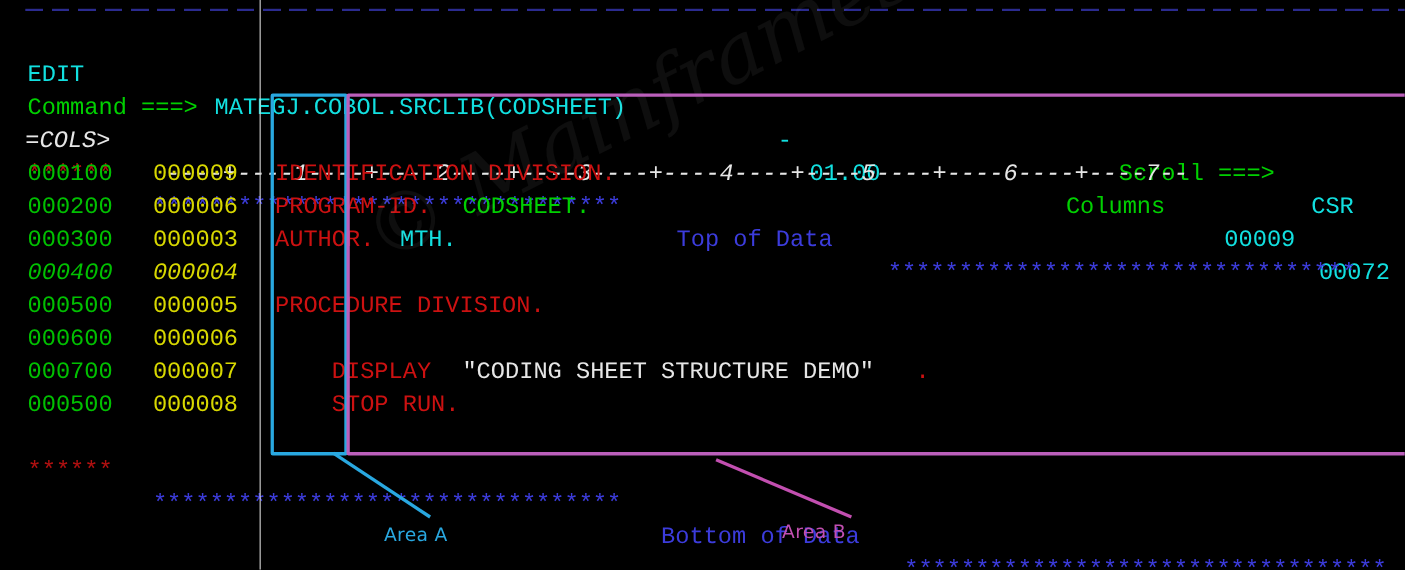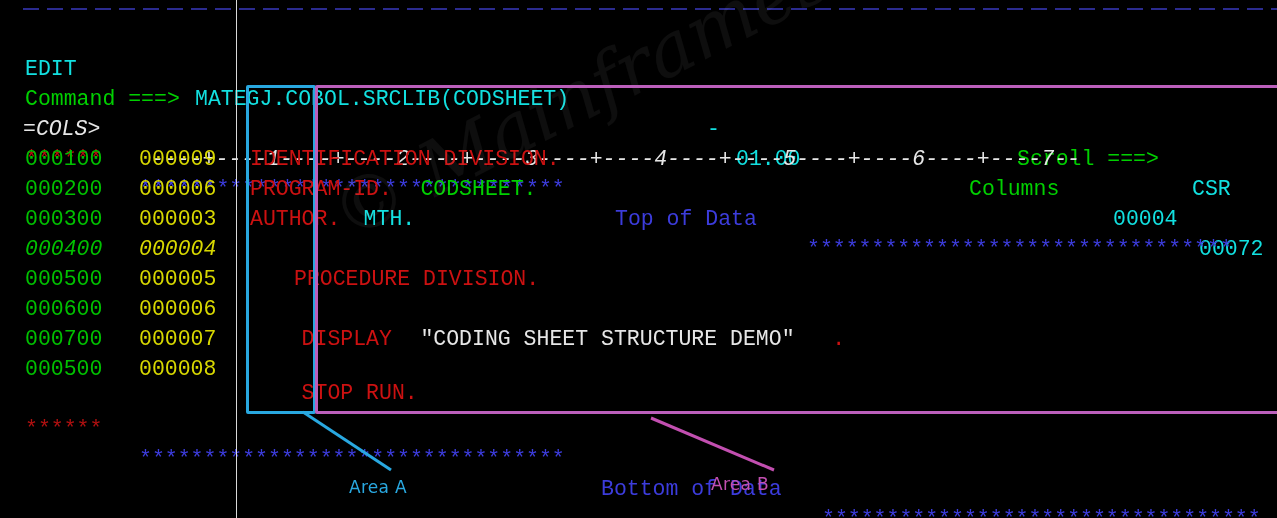--- a/index.html
+++ b/index.html
@@ -74,21 +74,21 @@
 <div id="screen">
 
   <div class="topdash"></div>
 
   <div class="trow" style="top:24px;">
     <span class="tseg c-cyan" style="position:absolute;left:8px;">EDIT</span>
     <span class="tseg c-cyan" style="position:absolute;left:178px;">MATEGJ.COBOL.SRCLIB(CODSHEET)</span>
     <span class="tseg c-cyan" style="position:absolute;left:690px;">-</span>
     <span class="tseg c-cyan" style="position:absolute;left:719px;">01.00</span>
     <span class="tseg c-green" style="position:absolute;left:952px;">Columns</span>
-    <span class="tseg c-cyan" style="position:absolute;left:1096px;">00004</span>
+    <span class="tseg c-cyan" style="position:absolute;left:1096px;">00009</span>
     <span class="tseg c-cyan" style="position:absolute;left:1182px;">00072</span>
   </div>
 
   <div class="trow" style="top:54px;">
     <span class="tseg c-green" style="position:absolute;left:8px;">Command ===&gt;</span>
     <span class="tseg c-white" style="position:absolute;left:220px;width:700px;display:inline-block;"></span>
     <span class="tseg c-green" style="position:absolute;left:1000px;">Scroll ===&gt;</span>
     <span class="tseg c-cyan" style="position:absolute;left:1175px;text-align:center;">CSR</span>
   </div>
 
@@ -102,24 +102,24 @@
     <span class="tseg c-blue" style="position:absolute;left:122px;">*********************************</span>
     <span class="tseg c-blue" style="position:absolute;left:598px;">Top of Data</span>
     <span class="tseg c-blue" style="position:absolute;left:790px;">*********************************</span>
   </div>
 
   <div id="code-lines">
       <div class="trow" style="top: 144px;"><span class="tseg c-dgreen" style="position: absolute; left: 8px;">000100</span><span class="tseg c-yellow" style="position: absolute; left: 122px;">000009</span><span class="tseg c-red" style="position: absolute; left: 233px;">IDENTIFICATION DIVISION.</span></div>
       <div class="trow" style="top: 174px;"><span class="tseg c-dgreen" style="position: absolute; left: 8px;">000200</span><span class="tseg c-yellow" style="position: absolute; left: 122px;">000006</span><span class="tseg c-red" style="position: absolute; left: 233px;">PROGRAM-ID. </span><span class="tseg c-green" style="position: absolute; left: 403.4px;">CODSHEET.</span></div>
       <div class="trow" style="top: 204px;"><span class="tseg c-dgreen" style="position: absolute; left: 8px;">000300</span><span class="tseg c-yellow" style="position: absolute; left: 122px;">000003</span><span class="tseg c-red" style="position: absolute; left: 233px; text-align: right;">AUTHOR. </span><span class="tseg c-cyan" style="position: absolute; left: 346.6px;">MTH.</span></div>
       <div class="trow" style="top: 234px; font-style: italic;"><span class="tseg c-dgreen" style="position: absolute; left: 8px;">000400</span><span class="tseg c-yellow" style="position: absolute; left: 122px; text-align: right;">000004</span></div>
-      <div class="trow" style="top: 264px;"><span class="tseg c-dgreen" style="position: absolute; left: 8px;">000500</span><span class="tseg c-yellow" style="position: absolute; left: 122px;">000005</span><span class="tseg c-red" style="position: absolute; left: 233px; margin-left: 44px;">PROCEDURE DIVISION.</span></div>
+      <div class="trow" style="top: 264px;"><span class="tseg c-dgreen" style="position: absolute; left: 8px;">000500</span><span class="tseg c-yellow" style="position: absolute; left: 122px;">000005</span><span class="tseg c-red" style="position: absolute; left: 233px;">PROCEDURE DIVISION.</span></div>
       <div class="trow" style="top: 294px;"><span class="tseg c-dgreen" style="position: absolute; left: 8px;">000600</span><span class="tseg c-yellow" style="position: absolute; left: 122px;">000006</span></div>
       <div class="trow" style="top: 324px;"><span class="tseg c-dgreen" style="position: absolute; left: 8px;">000700</span><span class="tseg c-yellow" style="position: absolute; left: 122px;">000007</span><span class="tseg c-red" style="position: absolute; left: 233px;">    DISPLAY </span><span class="tseg c-white" style="position: absolute; left: 403.4px;">"CODING SHEET STRUCTURE DEMO"</span><span class="tseg c-red" style="position: absolute; left: 815.2px;">.</span></div>
-      <div class="trow" style="top: 354px;"><span class="tseg c-dgreen" style="position: absolute; left: 8px;">000500</span><span class="tseg c-yellow" style="position: absolute; left: 122px;">000008</span><span class="tseg c-red" style="position: absolute; left: 233px; margin-top: 24px;">    STOP RUN.</span></div>
+      <div class="trow" style="top: 354px;"><span class="tseg c-dgreen" style="position: absolute; left: 8px;">000500</span><span class="tseg c-yellow" style="position: absolute; left: 122px;">000008</span><span class="tseg c-red" style="position: absolute; left: 233px;">    STOP RUN.</span></div>
     </div>
 
   <div class="trow" style="top:384px;">
     <span class="tseg c-starred" style="position:absolute;left:8px;">******</span>
     <span class="tseg c-blue" style="position:absolute;left:122px;">*********************************</span>
     <span class="tseg c-blue" style="position:absolute;left:584px;">Bottom of Data</span>
     <span class="tseg c-blue" style="position:absolute;left:805px;">**********************************</span>
   </div>
 
   <div class="wm">© Mainframestechhelp</div>

